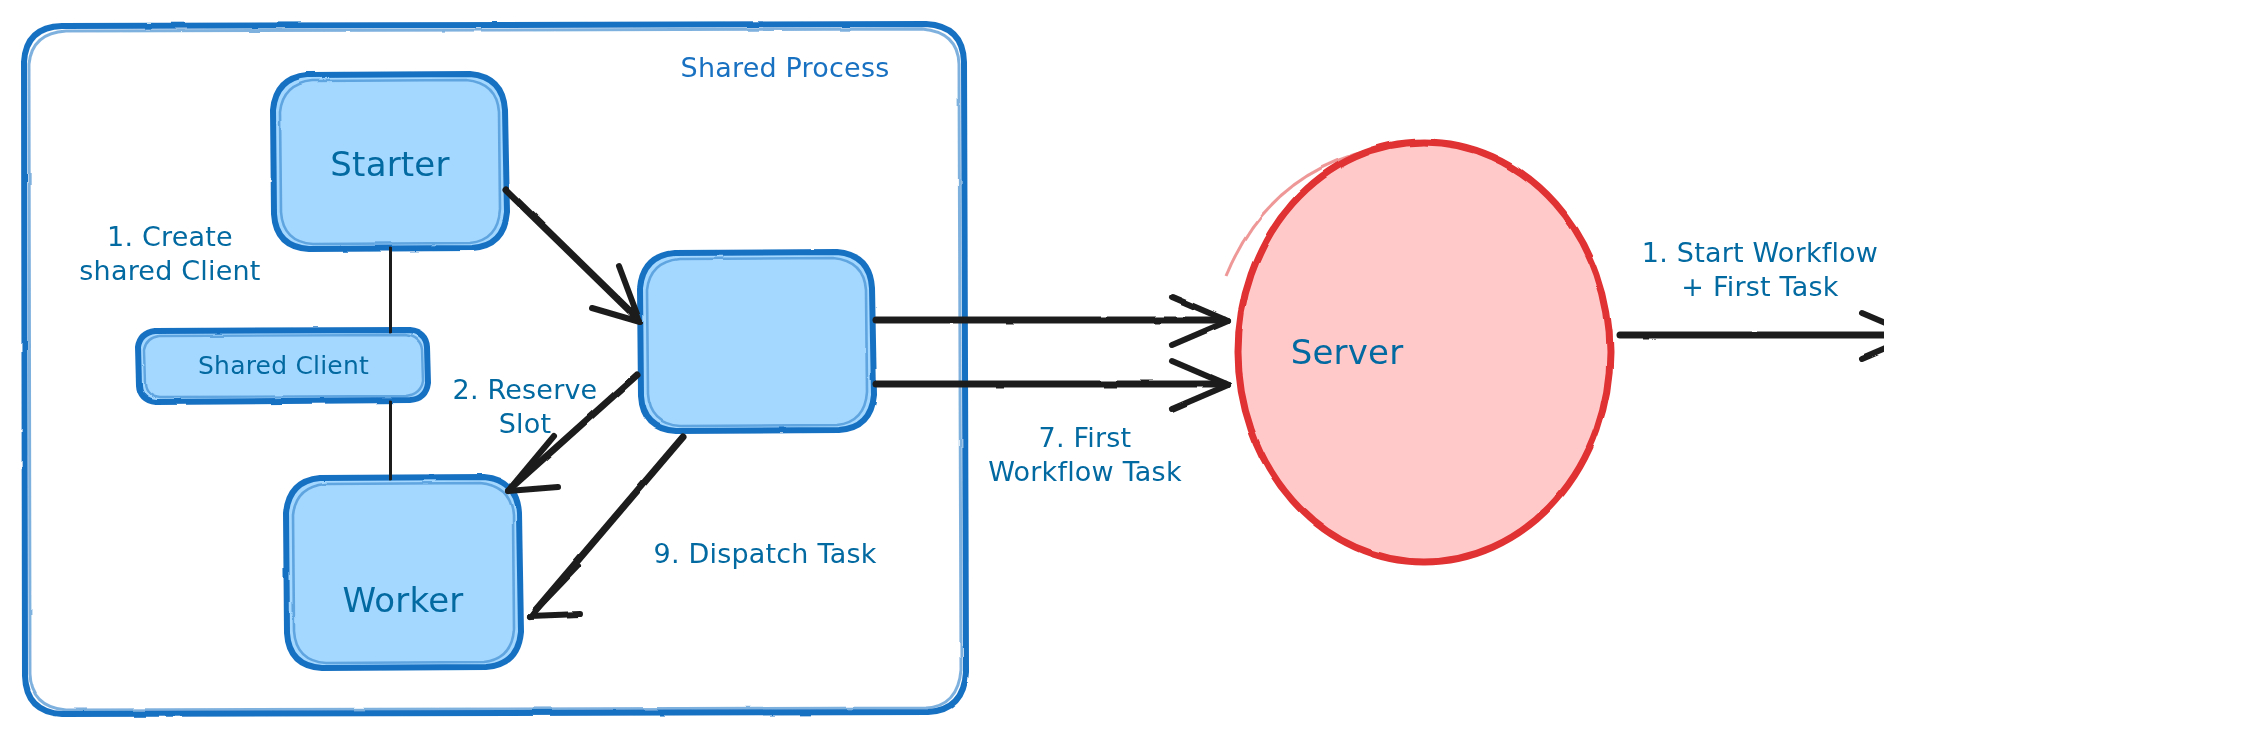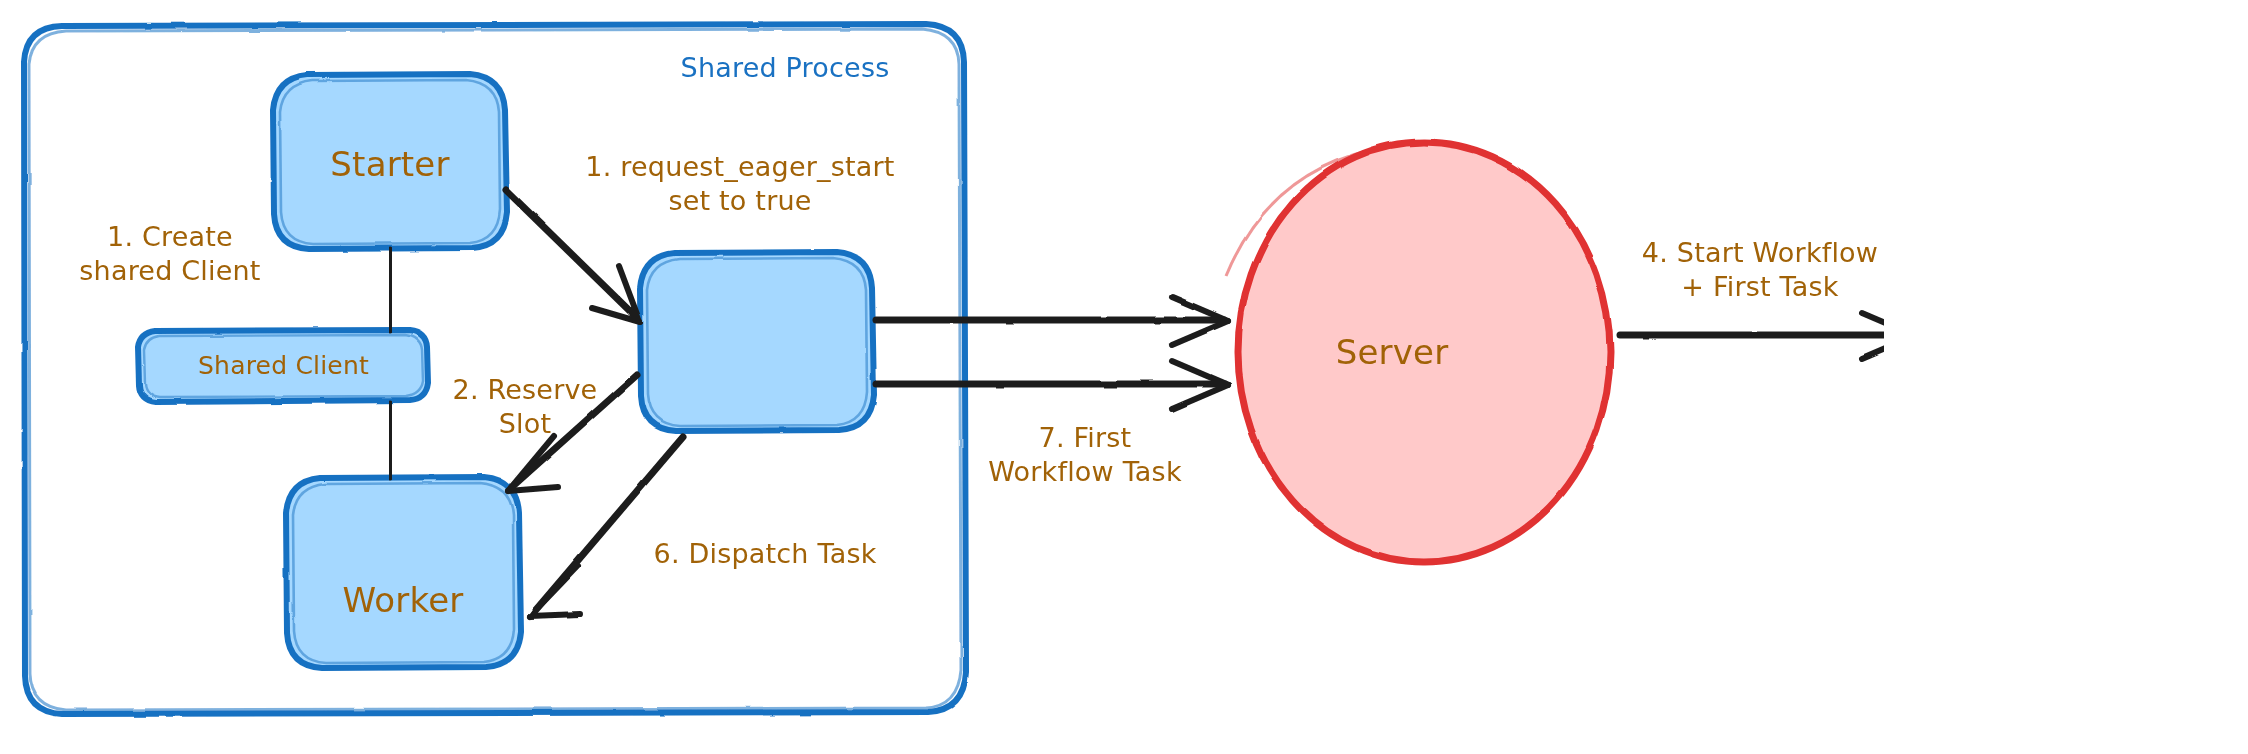--- a/index.html
+++ b/index.html
@@ -19,21 +19,21 @@
   }
   #canvas svg.layer {
     position: absolute;
     left: 0;
     top: 0;
     width: 2248px;
     height: 754px;
   }
   .label {
     position: absolute;
-    color: #a16207;
+    color: #0369a1;
     font-family: "DejaVu Sans", sans-serif;
     text-align: center;
     line-height: 1.25;
     white-space: pre;
     letter-spacing: 0.2px;
     pointer-events: none;
   }
   .node-label {
     font-size: 34px;
   }
@@ -147,35 +147,33 @@
 
   <div class="label frame-label" style="left:660px; top:51px; width:250px;">Shared Process</div>
 
   <div class="label node-label" style="left:270px; top:143px; width:240px;">Starter</div>
 
   <div class="label node-label-sm" style="left:139px; top:350px; width:289px;">Shared Client</div>
 
   <div class="label node-label" style="left:283px; top:555px; width:240px;margin-top:24px;">Worker</div>
 
 
-  <div class="label node-label" style="left:1272px; top:331px; width:240px;">Server</div>
+  <div class="label node-label" style="left:1227px; top:331px; width:240px;">Server</div>
 
   <div class="label node-label" style="left:1948px; top:340px; width:240px;margin-top:32px;">DB</div>
 
   <div class="label edge-label" style="left:20px; top:220px; width:300px;">1. Create
 shared Client</div>
 
-  <div class="label edge-label" style="left:530px; top:150px; width:420px;">1. request_eager_start
-set to true</div>
 
   <div class="label edge-label" style="left:425px; top:373px; width:200px;">2. Reserve
 Slot</div>
 
 
-  <div class="label edge-label" style="left:1580px; top:236px; width:360px;">4. Start Workflow
+  <div class="label edge-label" style="left:1580px; top:236px; width:360px;">1. Start Workflow
 + First Task</div>
 
   <div class="label edge-label" style="left:940px; top:421px; width:290px;">7. First
 Workflow Task</div>
 
-  <div class="label edge-label" style="left:605px; top:537px; width:320px;">6. Dispatch Task</div>
+  <div class="label edge-label" style="left:605px; top:537px; width:320px;">9. Dispatch Task</div>
 
 </div>
 
 </body></html>

